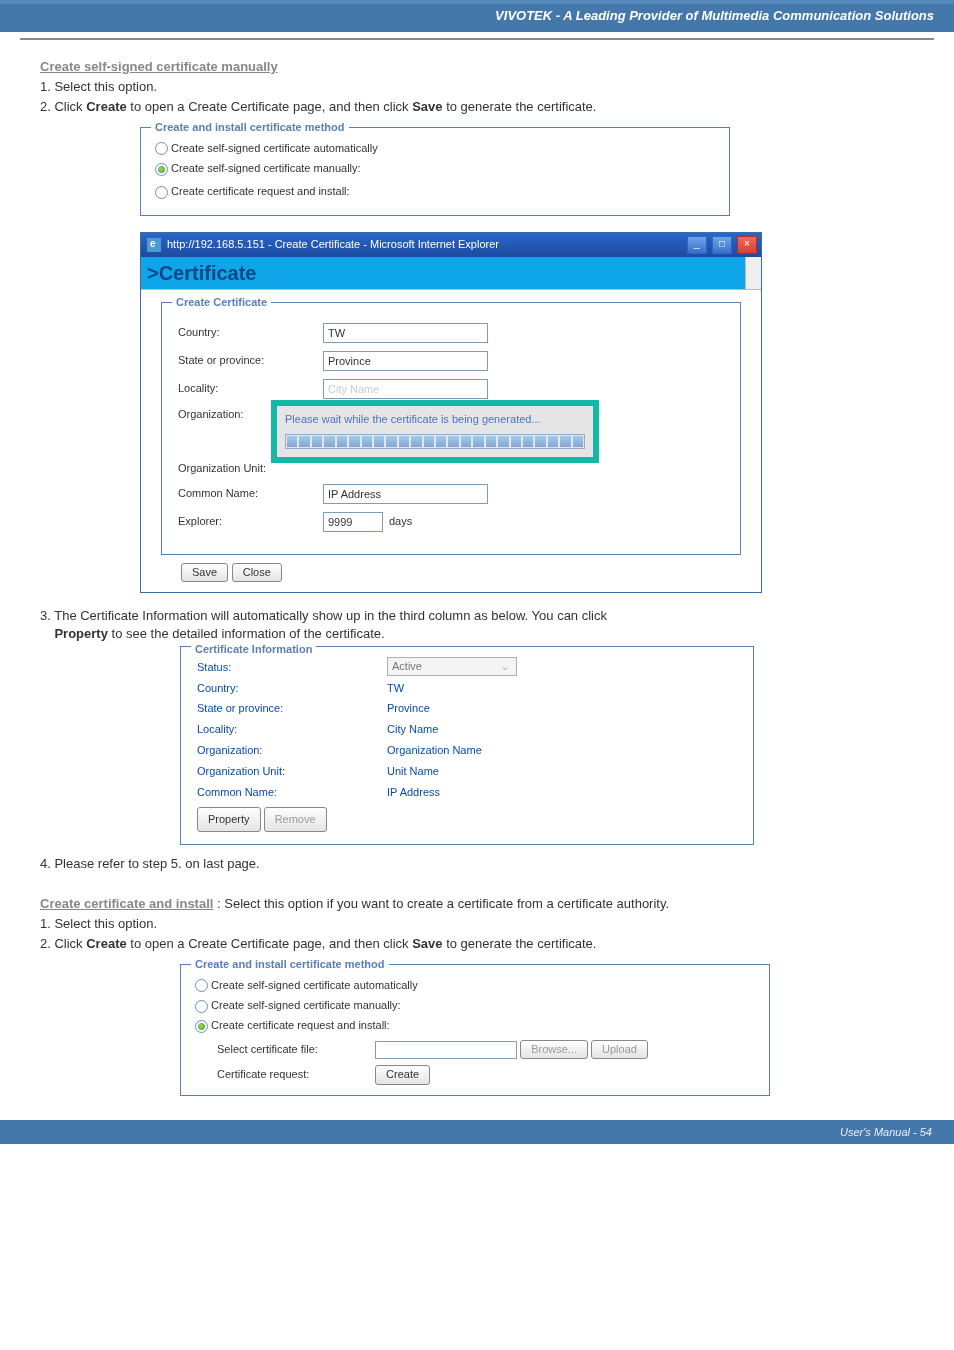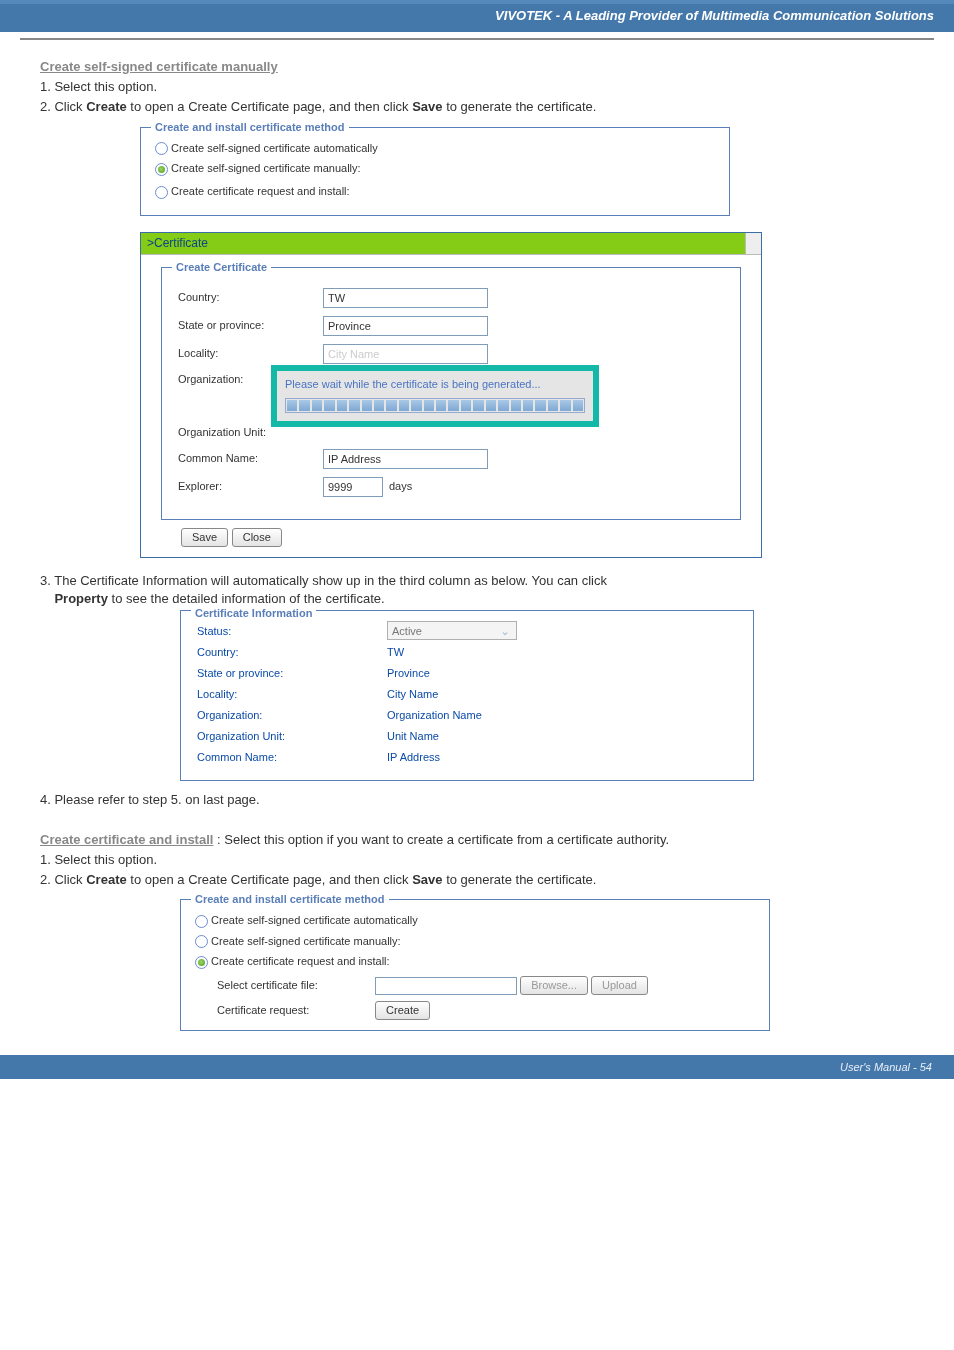--- a/index.html
+++ b/index.html
@@ -97,22 +97,22 @@
   }
   .ie-icon::after { content:"e"; color:#fff; font-weight:bold; font-size:10px; position:absolute; left:3px; top:-1px; }
   .win-ctrls span {
     display:inline-block; width:18px; height:16px; margin-left:2px;
     background: linear-gradient(#6fa5e6,#3a6ecc);
     border:1px solid #2a66c9; text-align:center; color:#fff;
     font-family: Arial; font-size:10px; line-height:14px;
   }
   .win-ctrls span.close { background: linear-gradient(#f26860,#d94030); border-color:#b03028;}
   .pagebar {
-    background:#84cc16; color:#0b4686; font-weight:normal;
-    font-size:12px; padding:2px 6px;
+    background:#0ea5e9; color:#0b4686; font-weight:bold;
+    font-size:20px; padding:2px 6px;
     border-bottom:1px solid #bbb;
     position:relative;
   }
   .pagebar-scroll{
     position:absolute; right:0; top:0; bottom:0; width:15px;
     background:#eee; border-left:1px solid #bbb;
   }
   .ie-body { padding: 12px 20px 10px 20px; position:relative; }
   .inner-fieldset {
     border: 1px solid #5a7eb8; padding: 12px 16px 14px 16px;
@@ -204,20 +204,29 @@
         <span class="radio-circle filled"></span>
         <span>Create self-signed certificate manually:</span>
       </div>
       <div class="radio-row" style="margin-top:8px;">
         <span class="radio-circle"></span>
         <span>Create certificate request and install:</span>
       </div>
     </div>
 
     <div class="ie-window">
+      <div class="ie-title">
+        <span class="ie-icon"></span>
+        <span class="title-text">http://192.168.5.151 - Create Certificate - Microsoft Internet Explorer</span>
+        <span class="win-ctrls">
+          <span>_</span>
+          <span>□</span>
+          <span class="close">×</span>
+        </span>
+      </div>
       <div class="pagebar">
         <span>&gt;Certificate</span>
         <div class="pagebar-scroll"></div>
       </div>
       <div class="ie-body">
         <div class="inner-fieldset">
           <div class="inner-legend">Create Certificate</div>
 
           <div class="form-row">
             <div class="form-label">Country:</div>
@@ -318,20 +327,24 @@
           <div class="ci-value">Organization Name</div>
         </div>
       <div class="ci-row">
           <div class="ci-label">Organization Unit:</div>
           <div class="ci-value">Unit Name</div>
         </div>
       <div class="ci-row">
           <div class="ci-label">Common Name:</div>
           <div class="ci-value">IP Address</div>
         </div>
+      <div class="prop-row">
+        <span class="win-btn">Property</span>
+        <span class="win-btn disabled">Remove</span>
+      </div>
     </div>
   </div>
 
   <p class="body-text" style="margin-top:10px;">4. Please refer to step 5. on last page.</p>
 
   <p style="margin-top:22px; text-align:justify;">
     <span class="section-title" style="display:inline;">Create certificate and install</span><span> :  Select this option if you want to create a certificate from a certificate authority.</span>
   </p>
   <p class="body-text">1. Select this option.</p>
   <p class="body-text">

